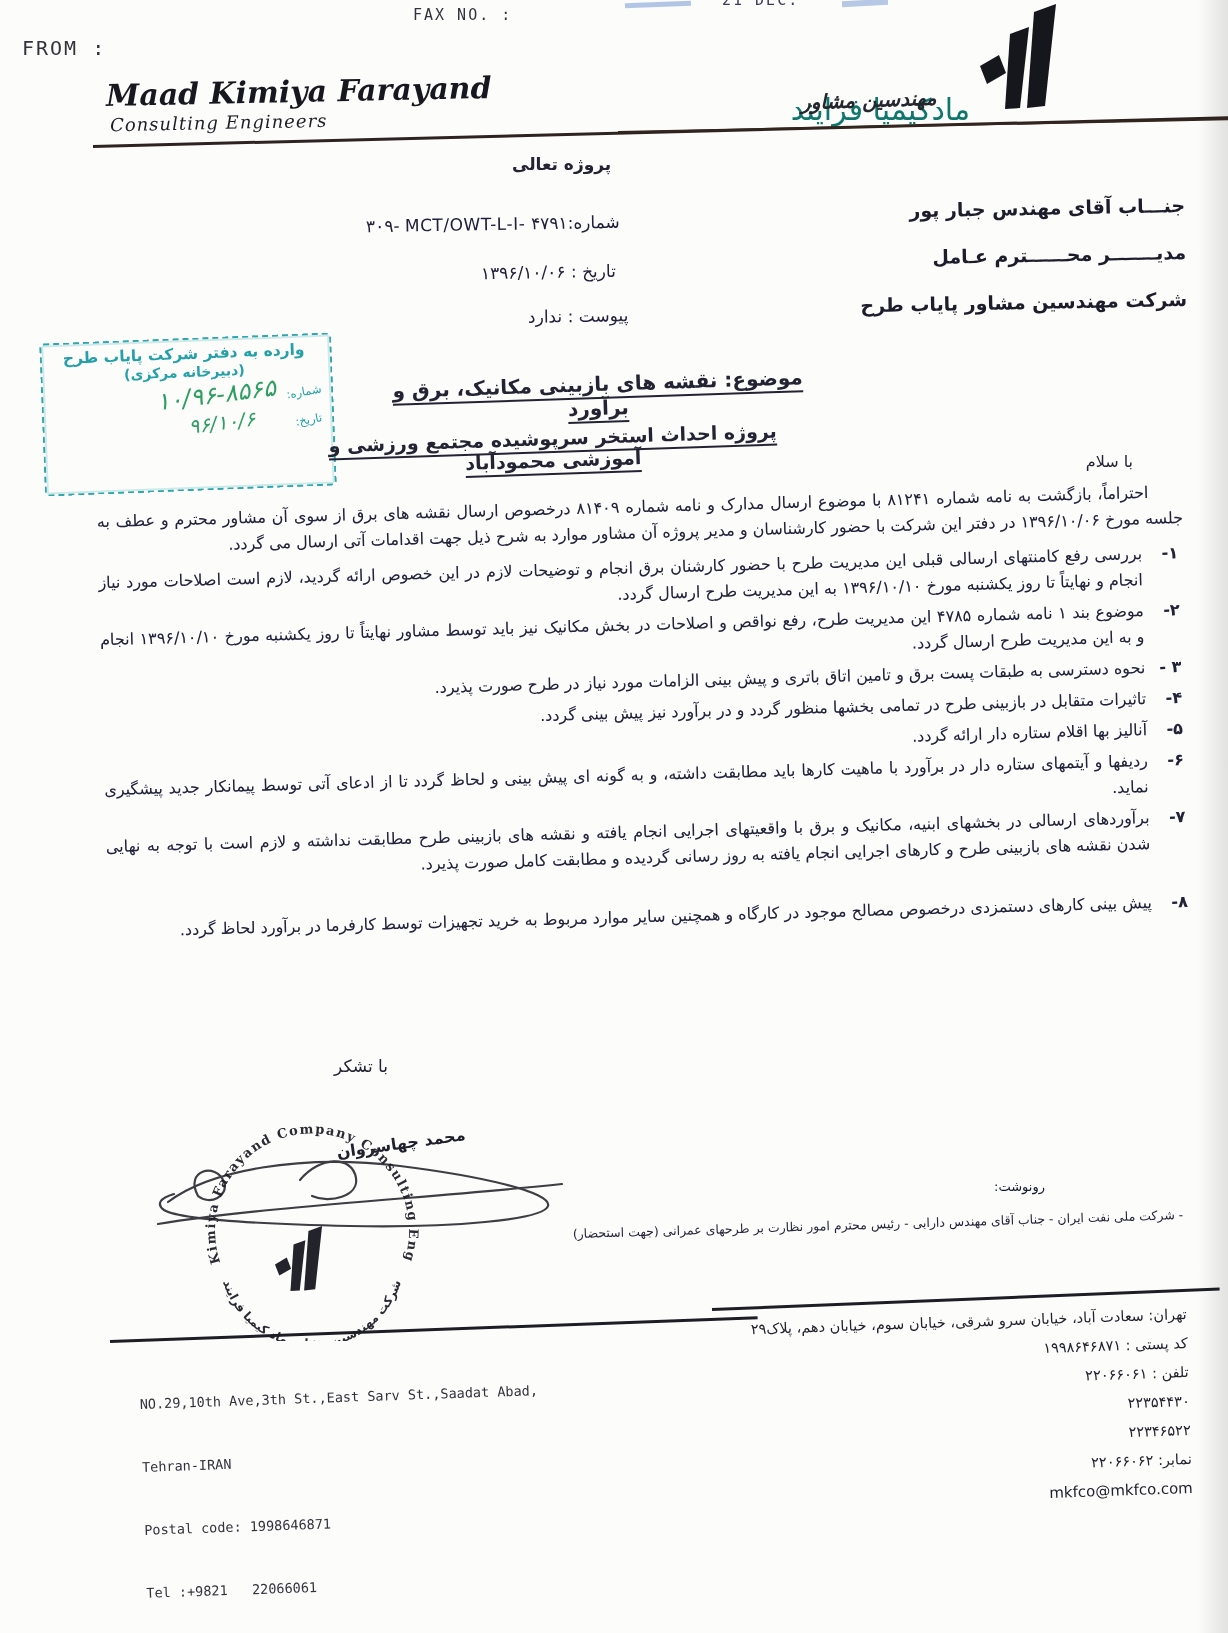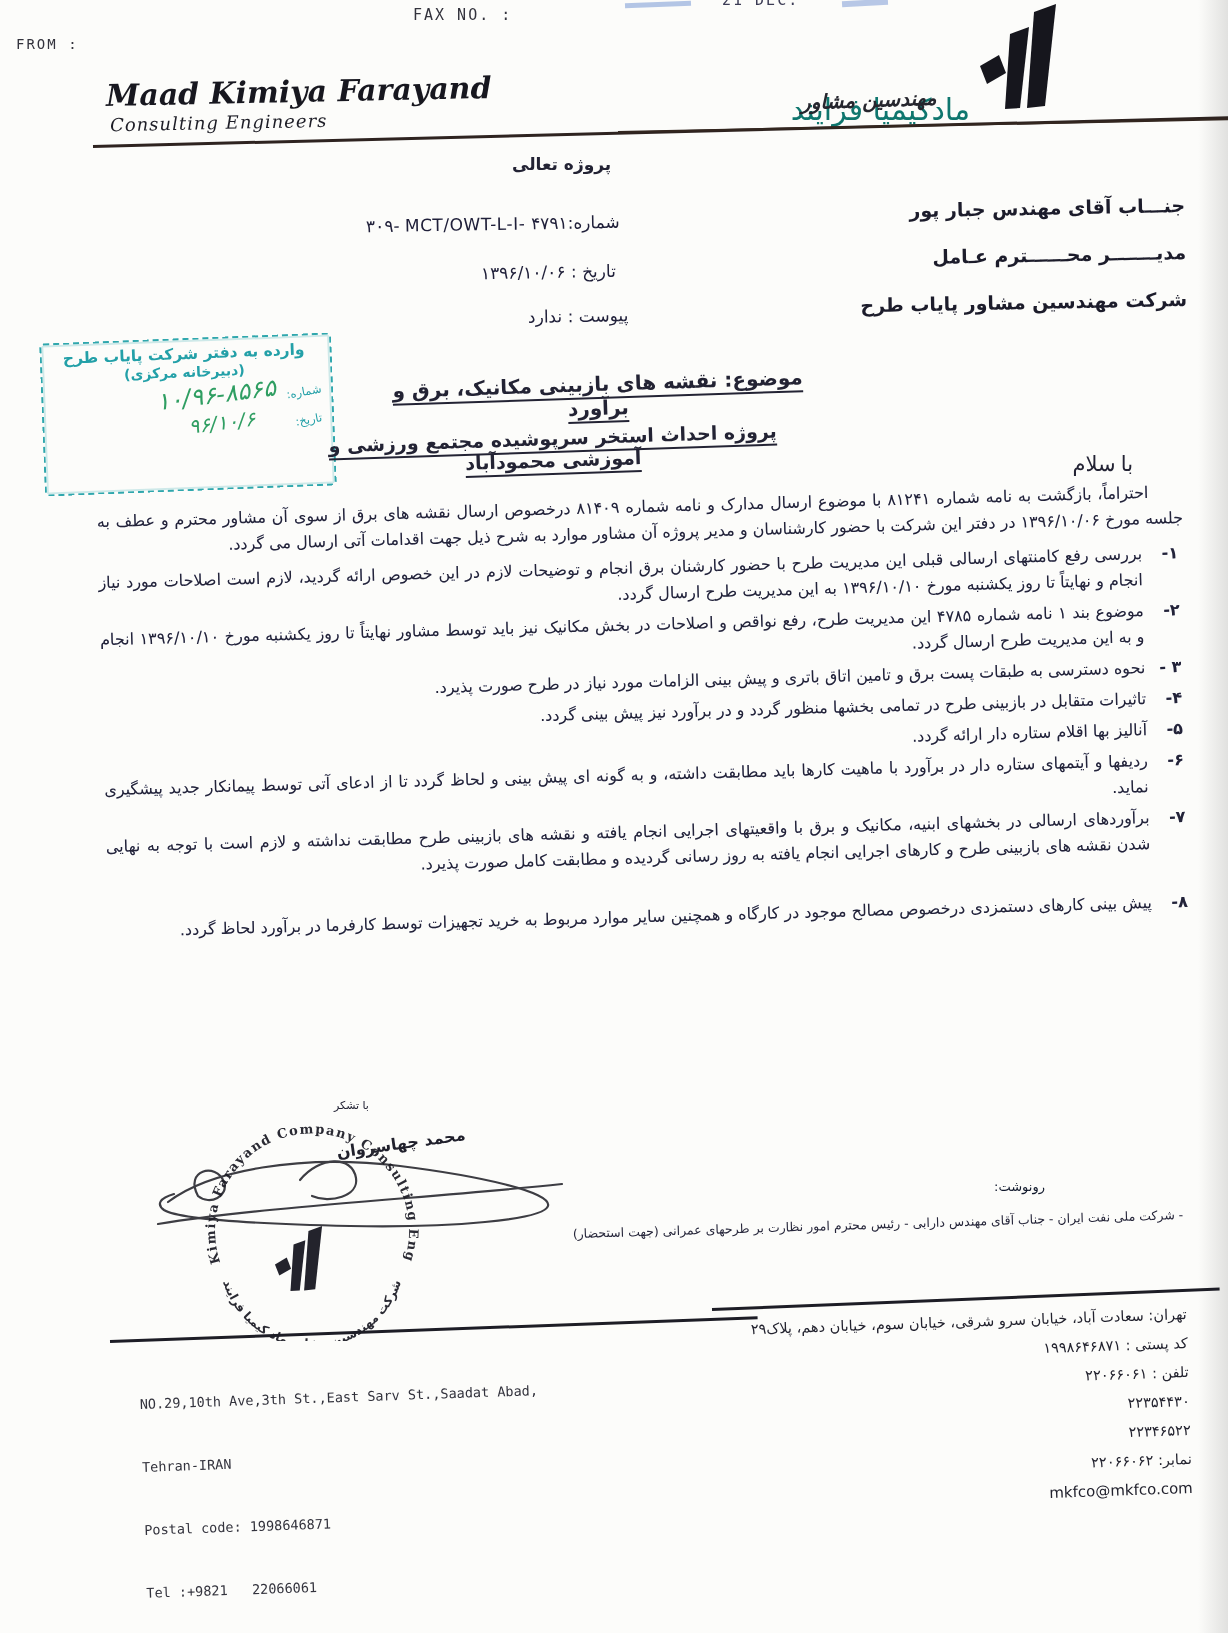--- a/index.html
+++ b/index.html
@@ -4,21 +4,21 @@
 <style>
   html,body{margin:0;padding:0;background:#9a9a9a;}
   .page{position:relative;width:1228px;height:1633px;margin:0 auto;background:#fcfcfa;overflow:hidden;
         font-family:"DejaVu Sans",sans-serif;color:#232334;}
   .abs{position:absolute;}
   .fa{direction:rtl;unicode-bidi:plaintext;}
   .mono{font-family:"DejaVu Sans Mono",monospace;color:#33333d;}
   .serif{font-family:"DejaVu Serif",serif;}
 
   
-  .fax-from{left:16px;top:36px;font-size:14px;letter-spacing:2px;text-align:center;}
+  .fax-from{left:22px;top:36px;font-size:20px;letter-spacing:2px;text-align:center;}
   .fax-no{left:413px;top:6px;font-size:15px;letter-spacing:2px;text-align:center;}
   .fax-ts{left:722px;top:-9px;font-size:15px;letter-spacing:2px;color:#3c3c55;}
   .scan-mark1{left:625px;top:2px;width:66px;height:5px;background:rgba(90,130,205,.45);transform:rotate(-2deg);}
   .scan-mark2{left:842px;top:0px;width:46px;height:6px;background:rgba(80,120,200,.40);transform:rotate(-3deg);}
   .edge-shade{right:0;top:0;width:30px;height:100%;background:linear-gradient(to right,rgba(60,60,60,0),rgba(60,60,60,.14));}
 
   
   .logo{left:972px;top:4px;}
   .brand-fa{right:258px;top:44px;font-size:30px;font-weight:normal;color:#0f766e;margin-top:48px;}
   .tagline-fa{right:292px;top:88px;font-size:20px;font-style:italic;font-weight:bold;color:#26262e;transform:rotate(-2deg);}
@@ -47,32 +47,32 @@
   .stamp .srow{display:flex;direction:rtl;align-items:center;gap:10px;margin-top:2px;}
   .stamp .slabel{font-size:11.5px;flex:0 0 auto;transform:rotate(-8deg);}
   .stamp .shand{font-size:24px;font-style:italic;letter-spacing:2px;color:#2f9e62;transform:rotate(-5deg);direction:ltr;}
   .stamp .shand.date{font-size:20px;margin-right:30px;}
 
   
   .subject1{left:383px;top:372px;width:430px;text-align:center;font-size:20px;font-weight:bold;transform:rotate(-1.9deg);}
   .subject2{left:308px;top:427px;width:490px;text-align:center;font-size:19px;font-weight:bold;transform:rotate(-1.9deg);}
   .u{text-decoration:underline;text-decoration-thickness:2px;text-underline-offset:6px;}
 
-  .salutation{right:95px;top:452px;font-size:21px;font-family:Liberation Serif, serif;}
+  .salutation{right:95px;top:452px;font-size:16px;}
 
   
   .body-block{right:46px;top:479px;width:1086px;transform:rotate(-1.6deg);transform-origin:top right;
               font-size:16px;line-height:26px;color:#232338;text-shadow:0 0 .5px rgba(40,60,160,.25);}
   .opening{direction:rtl;text-align:justify;text-indent:34px;}
   .items{margin-top:9px;}
   .item{position:relative;direction:rtl;text-align:justify;padding-right:42px;margin-bottom:5px;}
   .item .marker{position:absolute;right:6px;top:0;font-weight:bold;}
   .item.gap{margin-top:33px;}
 
-  .closing{left:334px;top:1099px;font-size:11px;}
+  .closing{left:334px;top:1056px;font-size:17px;}
   .signer{left:336px;top:1134px;font-size:16px;font-weight:bold;color:#20202c;transform:rotate(-8deg);}
 
   .seal{left:162px;top:1106px;}
   .scribble{left:150px;top:1140px;}
 
   
   .cc-label{right:183px;top:1179px;font-size:13px;color:#0f172a;}
   .cc-line{right:45px;top:1207px;width:705px;font-size:12.5px;text-align:right;direction:rtl;
            transform:rotate(-1.8deg);transform-origin:top right;color:#26263a;}
 

